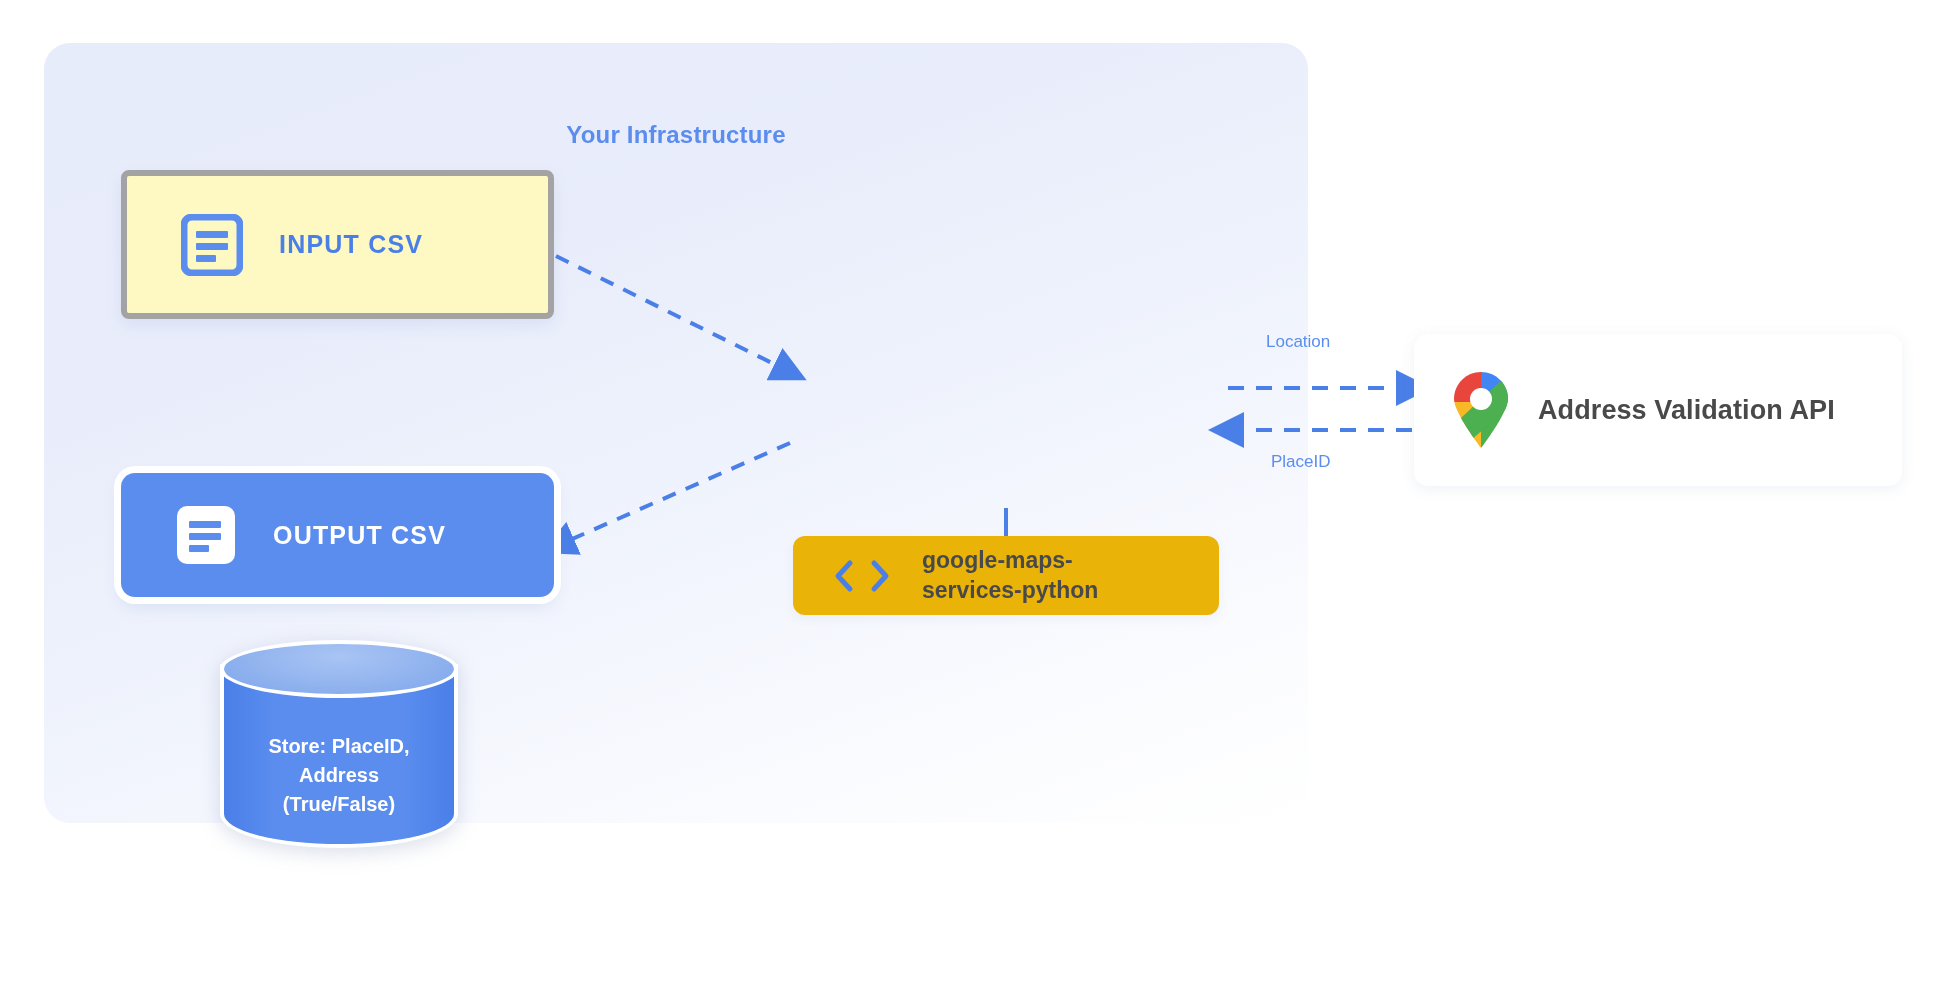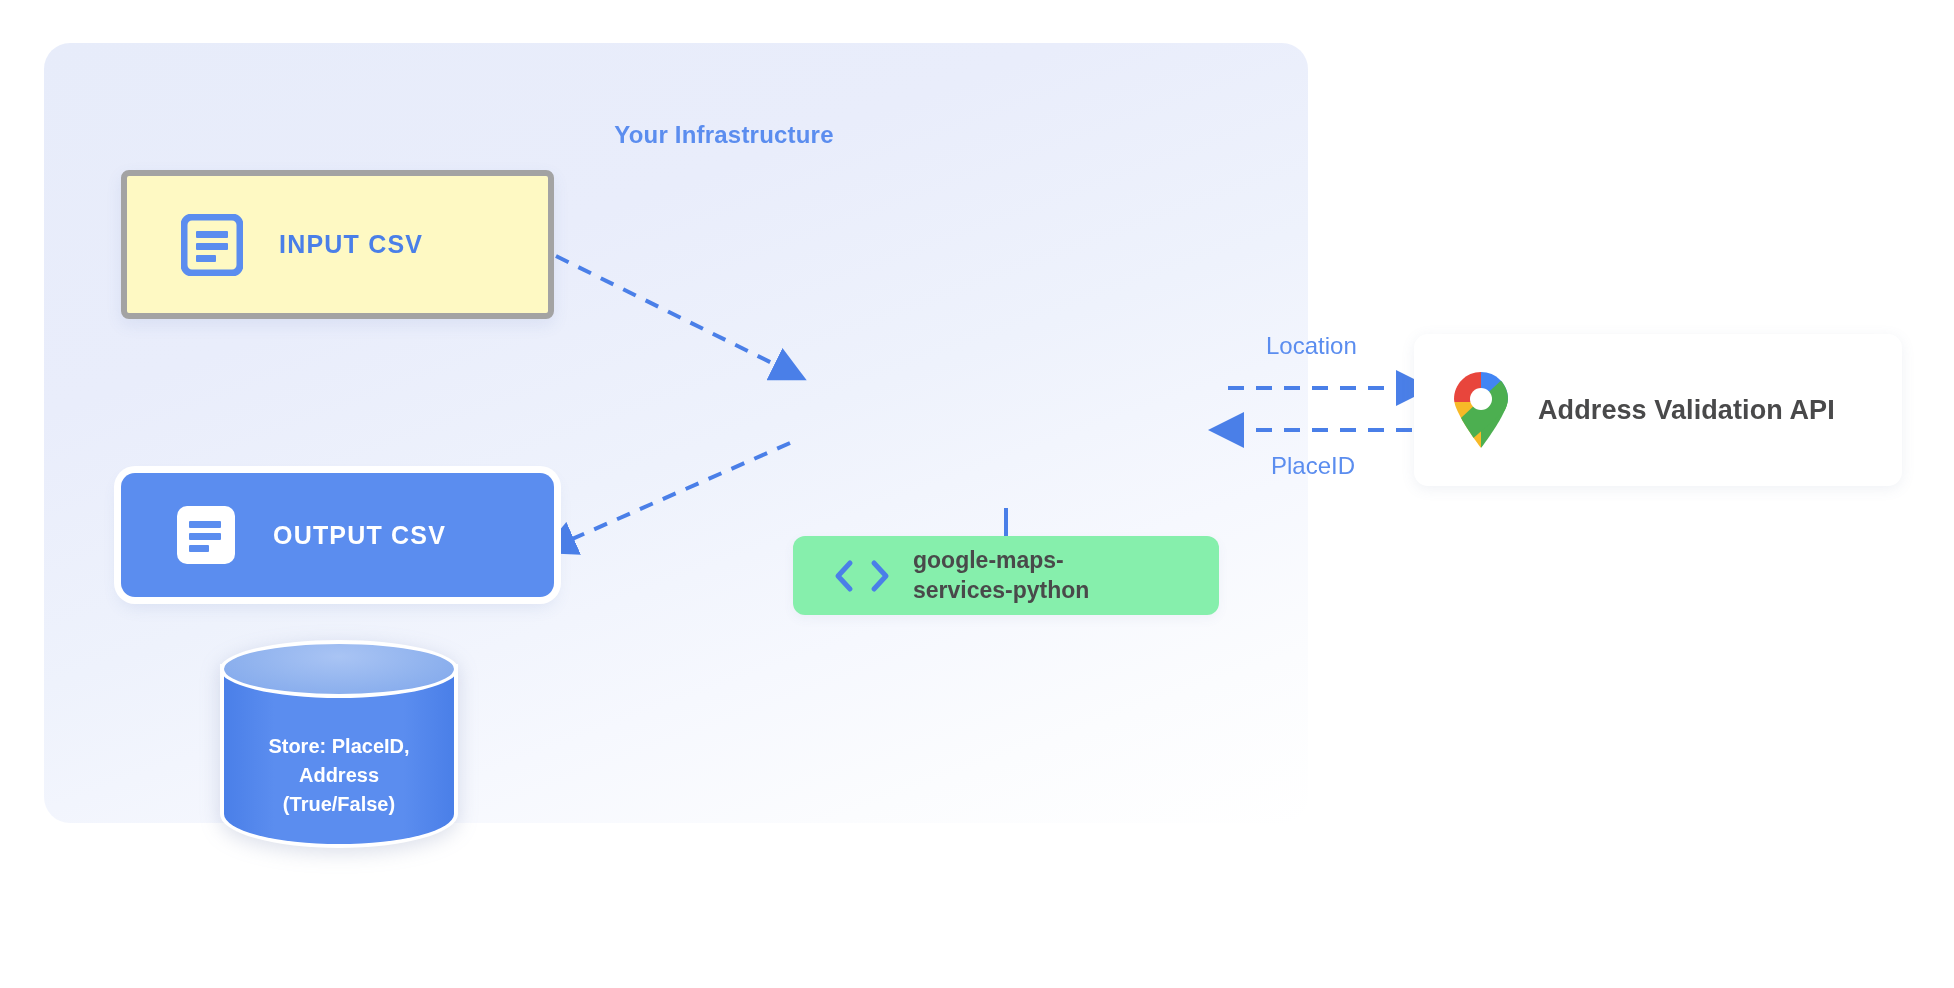--- a/index.html
+++ b/index.html
@@ -38,21 +38,20 @@
   .infra-title {
     position: absolute;
     left: 0;
     top: 78px;
     width: 1264px;
     text-align: center;
     font-size: 24px;
     font-weight: 700;
     letter-spacing: 0.2px;
     color: #5b8def;
-    padding-left: 48px;
   }
 
   
   .node {
     position: absolute;
     box-sizing: border-box;
     display: flex;
     align-items: center;
     border-radius: 14px;
   }
@@ -127,25 +126,26 @@
     background: #4a7fe8;
   }
 
   
   .lib-box {
     position: absolute;
     left: 793px;
     top: 536px;
     width: 426px;
     height: 79px;
-    background: #86efac;
+    background: #eab308;
     border-radius: 12px;
     display: flex;
     align-items: center;
     box-shadow: 0 4px 12px rgba(90,110,150,0.06);
+    gap: 9px;
   }
   .code-icon {
     width: 58px;
     height: 34px;
     margin-left: 40px;
     flex: 0 0 auto;
   }
   .lib-label {
     margin-left: 22px;
     font-size: 23px;
@@ -179,21 +179,21 @@
     font-size: 27px;
     font-weight: 700;
     color: #49494a;
     letter-spacing: 0.1px;
     text-align: right;
   }
 
   
   .edge-label {
     position: absolute;
-    font-size: 24px;
+    font-size: 17px;
     font-weight: 400;
     color: #5b8def;
     white-space: nowrap;
   }
   .label-location { left: 1266px; top: 332px; }
   .label-placeid  { left: 1271px; top: 452px; }
 
   
   .db {
     position: absolute;

